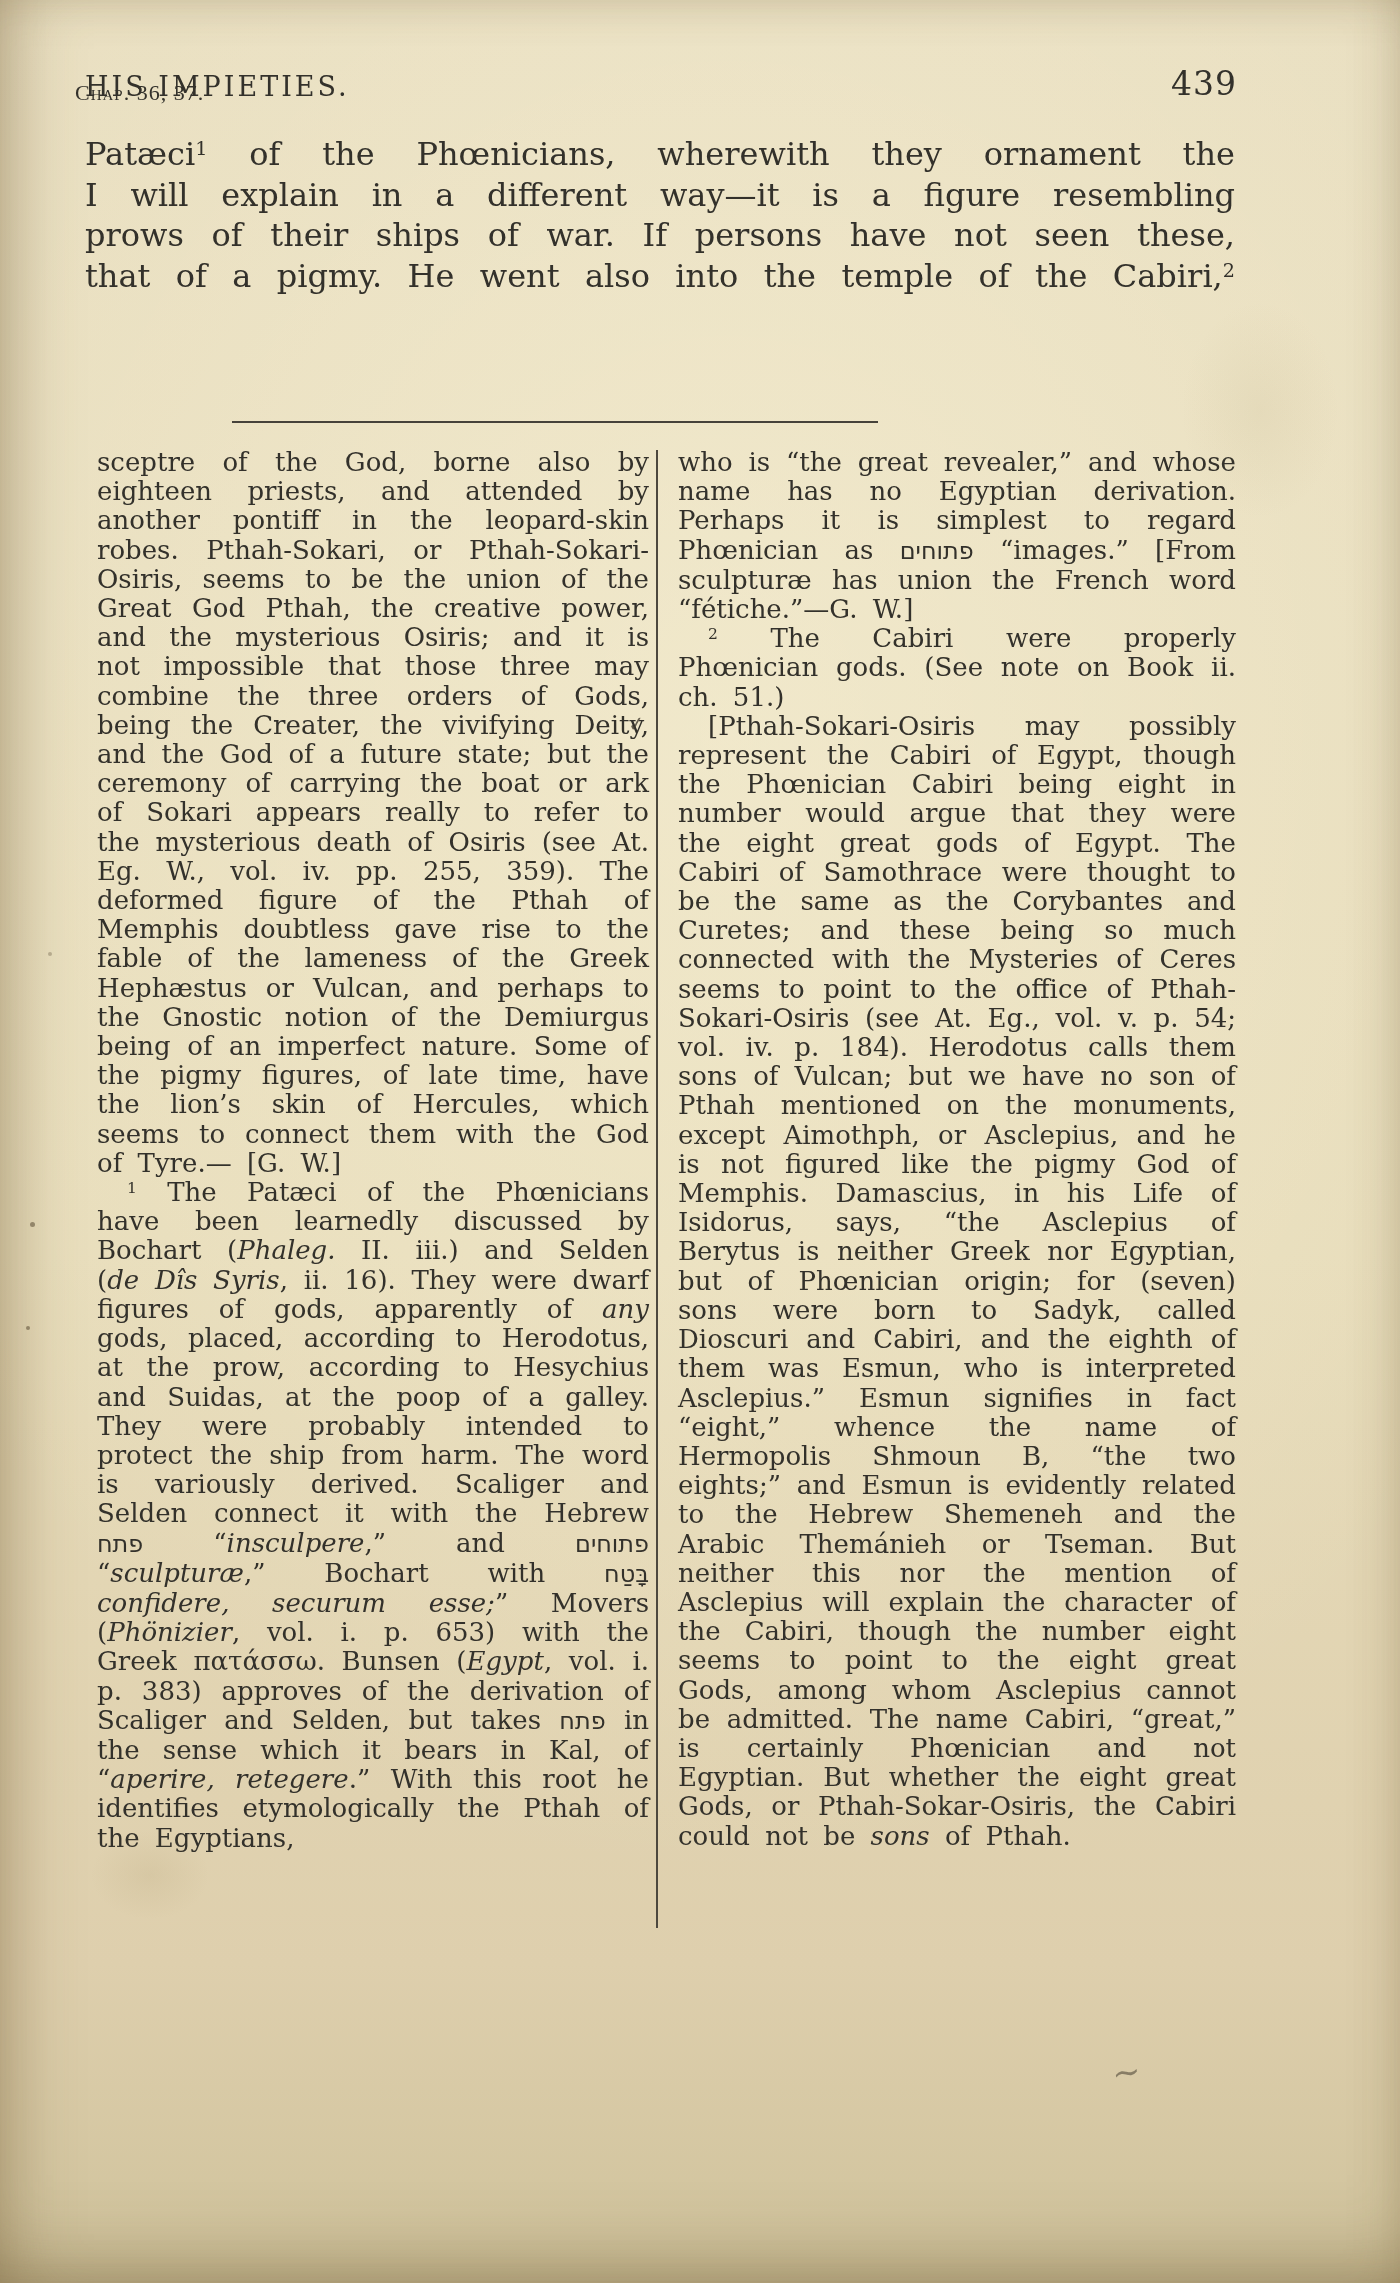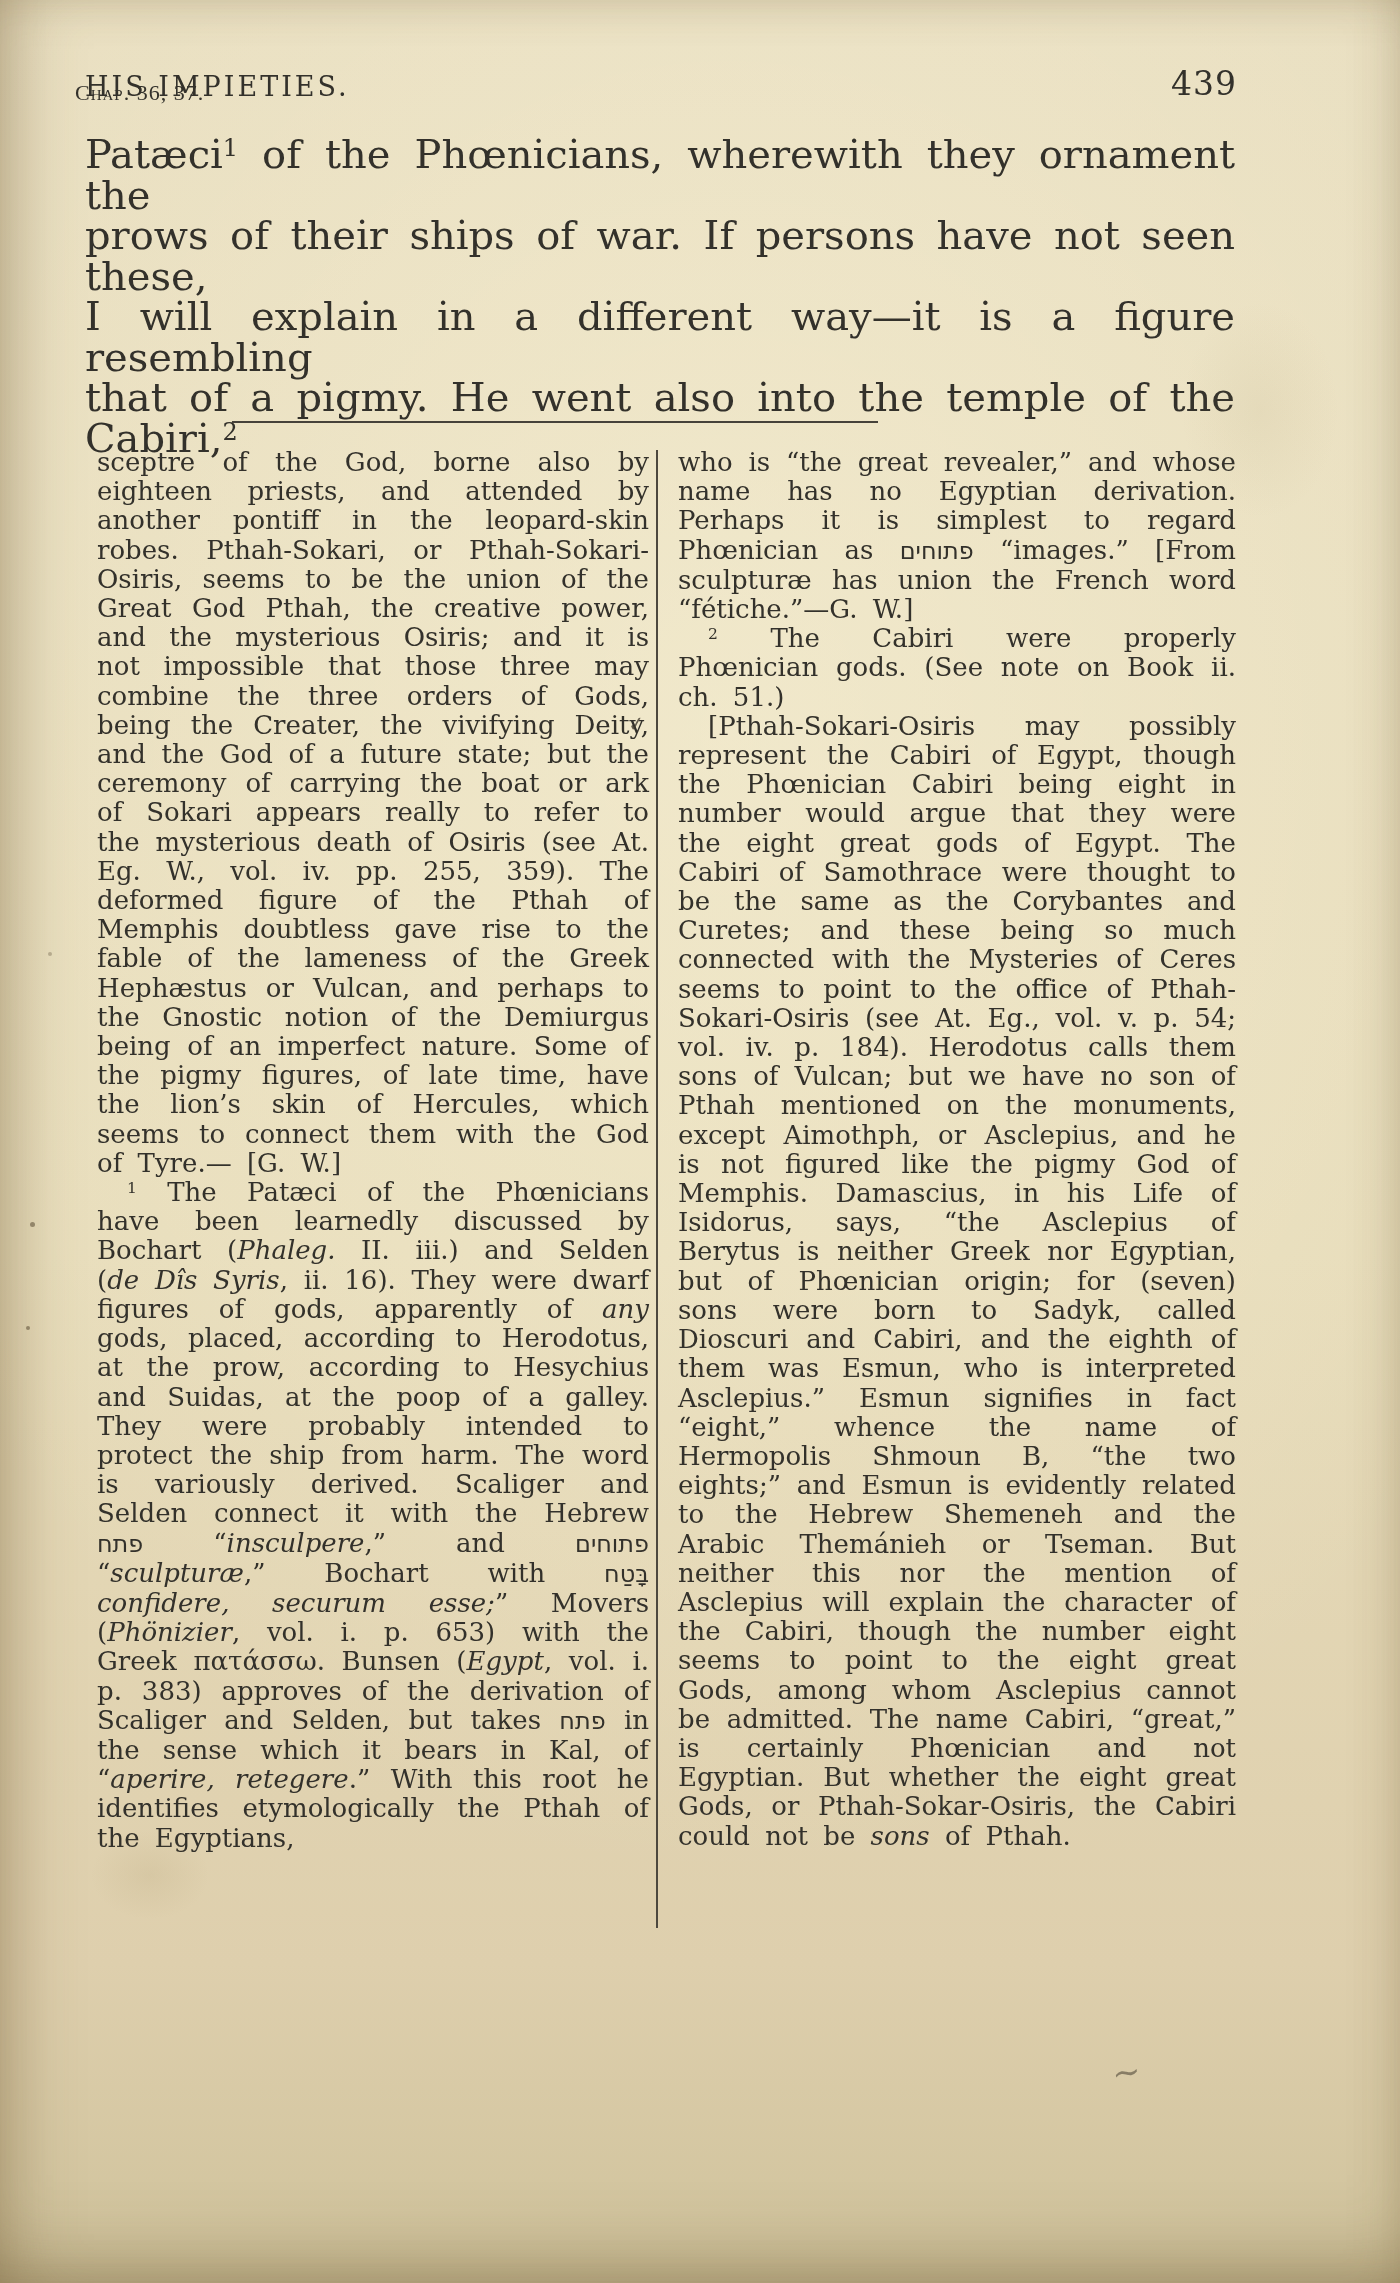--- a/index.html
+++ b/index.html
@@ -24,21 +24,21 @@
   }
   .h-title{
     position:absolute;left:85px;top:71px;width:1152px;
     text-align:left;font-size:27px;letter-spacing:3px;
   }
   .h-page{
     position:absolute;right:163px;top:64px;font-size:33px;letter-spacing:1px;
   }
   .main-text{
     position:absolute;left:85px;top:134px;width:1150px;
-    font-size:40px;line-height:40.5px;
+    font-size:32px;line-height:40.5px;
   }
   .jline{text-align:justify;text-align-last:justify;}
   sup{
     font-size:0.6em;line-height:0;vertical-align:baseline;
     position:relative;top:-0.5em;
   }
   .divider-h{
     position:absolute;left:232px;top:421px;width:646px;height:2px;
     background:#46423a;
   }
@@ -83,22 +83,22 @@
 <body>
 
 <div class="page">
 
   <div class="h-chapter">Chap. 36, 37.</div>
   <div class="h-title">HIS IMPIETIES.</div>
   <div class="h-page">439</div>
 
   <div class="main-text">
       <div class="jline"><span>Patæci</span><sup>1</sup><span> of the Phœnicians, wherewith they ornament the</span></div>
+      <div class="jline"><span>I will explain in a different way—it is a figure resembling</span></div>
       <div class="jline"><span>prows of their ships of war.  If persons have not seen these,</span></div>
-      <div class="jline"><span>I will explain in a different way—it is a figure resembling</span></div>
       <div class="jline"><span>that of a pigmy.  He went also into the temple of the Cabiri,</span><sup>2</sup></div>
     </div>
 
   <div class="divider-h"></div>
   <div class="divider-v"></div>
 
   <div class="fn-col fn-left">
       <div class="fn-para"><span>sceptre of the God, borne also by eighteen priests, and attended by another pontiff in the leopard-skin robes.  Pthah-Sokari, or Pthah-Sokari-Osiris, seems to be the union of the Great God Pthah, the creative power, and the mysterious Osiris; and it is not impossible that those three may combine the three orders of Gods, being the Creater, the vivifying Deity, and the God of a future state; but the ceremony of carrying the boat or ark of Sokari appears really to refer to the mysterious death of Osiris (see At. Eg. W., vol. iv. pp. 255, 359).  The deformed figure of the Pthah of Memphis doubtless gave rise to the fable of the lameness of the Greek Hephæstus or Vulcan, and perhaps to the Gnostic notion of the Demiurgus being of an imperfect nature.  Some of the pigmy figures, of late time, have the lion’s skin of Hercules, which seems to connect them with the God of Tyre.— [G. W.]</span></div>
       <div class="fn-para indent"><sup>1</sup><span> The Patæci of the Phœnicians have been learnedly discussed by Bochart (</span><i>Phaleg.</i><span> II. iii.) and Selden (</span><i>de Dîs Syris</i><span>, ii. 16).  They were dwarf figures of gods, apparently of </span><i>any</i><span> gods, placed, according to Herodotus, at the prow, according to Hesychius and Suidas, at the poop of a galley.  They were probably intended to protect the ship from harm.  The word is variously derived.  Scaliger and Selden connect it with the Hebrew </span><span class="heb">פתח</span><span> “</span><i>insculpere</i><span>,” and </span><span class="heb">פתוחים</span><span> “</span><i>sculpturæ</i><span>,” Bochart with </span><span class="heb">בָּטַח</span><span> </span><i>confidere, securum esse;</i><span>”  Movers (</span><i>Phönizier</i><span>, vol. i. p. 653) with the Greek </span><span class="grk">πατάσσω</span><span>.  Bunsen (</span><i>Egypt</i><span>, vol. i. p. 383) approves of the derivation of Scaliger and Selden, but takes </span><span class="heb">פתח</span><span> in the sense which it bears in Kal, of “</span><i>aperire, retegere</i><span>.”  With this root he identifies etymologically the Pthah of the Egyptians,</span></div>
     </div>

